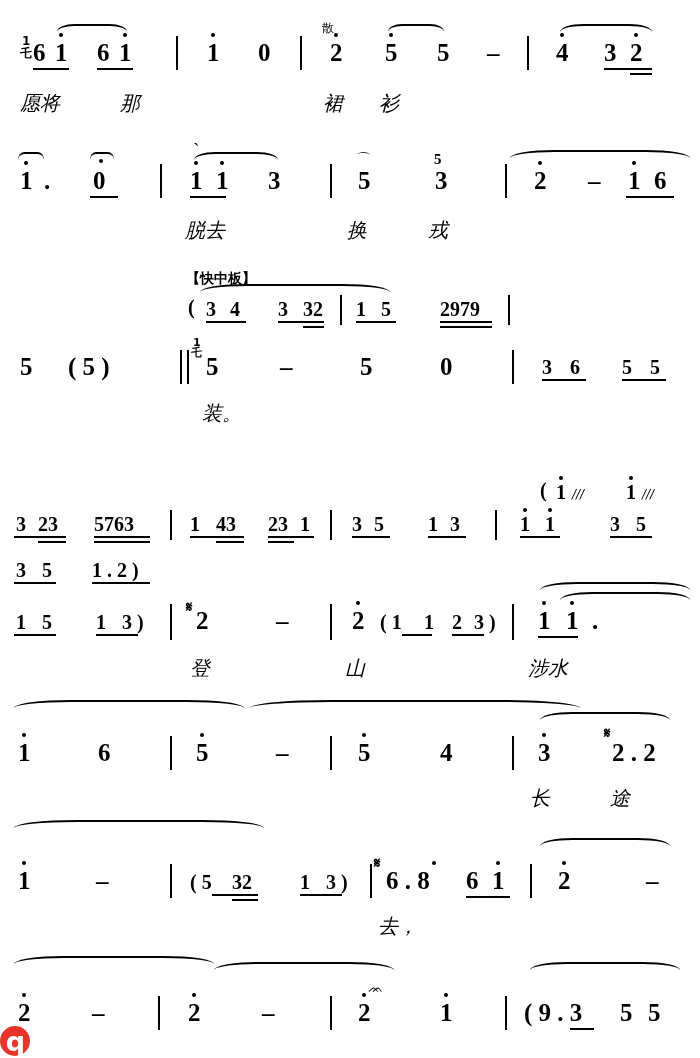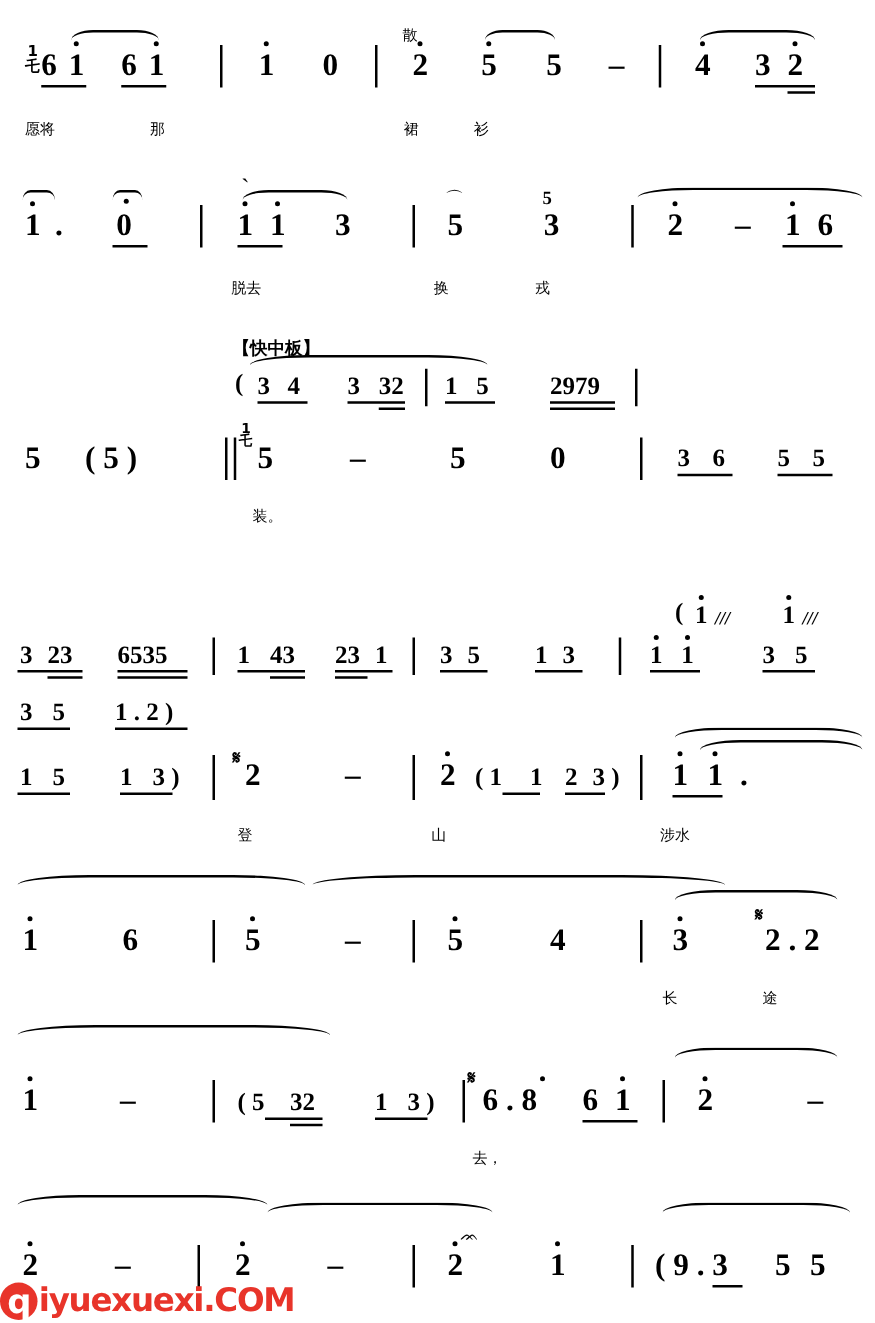--- a/index.html
+++ b/index.html
@@ -11,21 +11,21 @@
     position:relative;
     overflow:hidden;
   }
   .sheet{position:relative;width:700px;height:1058px;}
 
   
   .t{position:absolute;white-space:pre;font-family:"Liberation Serif",serif;}
   .num{font-size:25px;line-height:25px;font-weight:600;font-family:"Liberation Serif",serif;}
   .num-sm{font-size:20px;line-height:20px;font-weight:600;}
   .num-xs{font-size:15px;line-height:15px;font-weight:600;}
-  .lyric{font-size:12px;line-height:17px;font-family:"DejaVu Sans",sans-serif;}
+  .lyric{font-size:20px;line-height:17px;font-family:"DejaVu Sans",sans-serif;font-style:italic;}
   .tiny{font-size:12px;line-height:12px;font-family:"DejaVu Sans",sans-serif;}
   .bar{position:absolute;width:2px;background:#000;}
   .beam{position:absolute;height:2px;background:#000;}
   .dotabove{position:absolute;width:4px;height:4px;border-radius:50%;background:#000;}
   .slur{position:absolute;border-top:2px solid #000;border-radius:50%/100%;height:14px;border-left:0;border-right:0;border-bottom:0;}
   .tempo{font-family:"DejaVu Sans",sans-serif;font-size:14px;font-weight:bold;}
 
   
   #watermark{
     position:absolute;left:0;bottom:2px;
@@ -188,21 +188,21 @@
   <div class="dotabove" style="left:559px;top:476px;"></div>
   <div class="t tiny" style="left:572px;top:488px;font-style:italic;">///</div>
   <div class="t num-sm" style="left:626px;top:482px;">1</div>
   <div class="dotabove" style="left:629px;top:476px;"></div>
   <div class="t tiny" style="left:642px;top:488px;font-style:italic;">///</div>
 
   <div class="t num-sm" style="left:16px;top:514px;">3</div>
   <div class="t num-sm" style="left:38px;top:514px;">23</div>
   <div class="beam" style="left:14px;top:536px;width:52px;"></div>
   <div class="beam" style="left:38px;top:541px;width:28px;"></div>
-  <div class="t num-sm" style="left:94px;top:514px;">6535</div>
+  <div class="t num-sm" style="left:94px;top:514px;">5763</div>
   <div class="beam" style="left:94px;top:536px;width:56px;"></div>
   <div class="beam" style="left:94px;top:541px;width:56px;"></div>
 
   <div class="bar" style="left:170px;top:510px;height:30px;"></div>
 
   <div class="t num-sm" style="left:190px;top:514px;">1</div>
   <div class="t num-sm" style="left:216px;top:514px;">43</div>
   <div class="beam" style="left:190px;top:536px;width:54px;"></div>
   <div class="beam" style="left:216px;top:541px;width:28px;"></div>
   <div class="t num-sm" style="left:268px;top:514px;">23</div>
@@ -364,16 +364,15 @@
 
   <div class="bar" style="left:505px;top:996px;height:34px;"></div>
 
   <div class="t num" style="left:524px;top:1000px;">( 9 . 3</div>
   <div class="beam" style="left:570px;top:1028px;width:24px;"></div>
   <div class="t num" style="left:620px;top:1000px;">5</div>
   <div class="t num" style="left:648px;top:1000px;">5</div>
 
   <div id="watermark">
     <span class="q">q</span>
-    <span class="rest">iyuexuexi.COM</span>
   </div>
 
 </div>
 
 </body></html>

